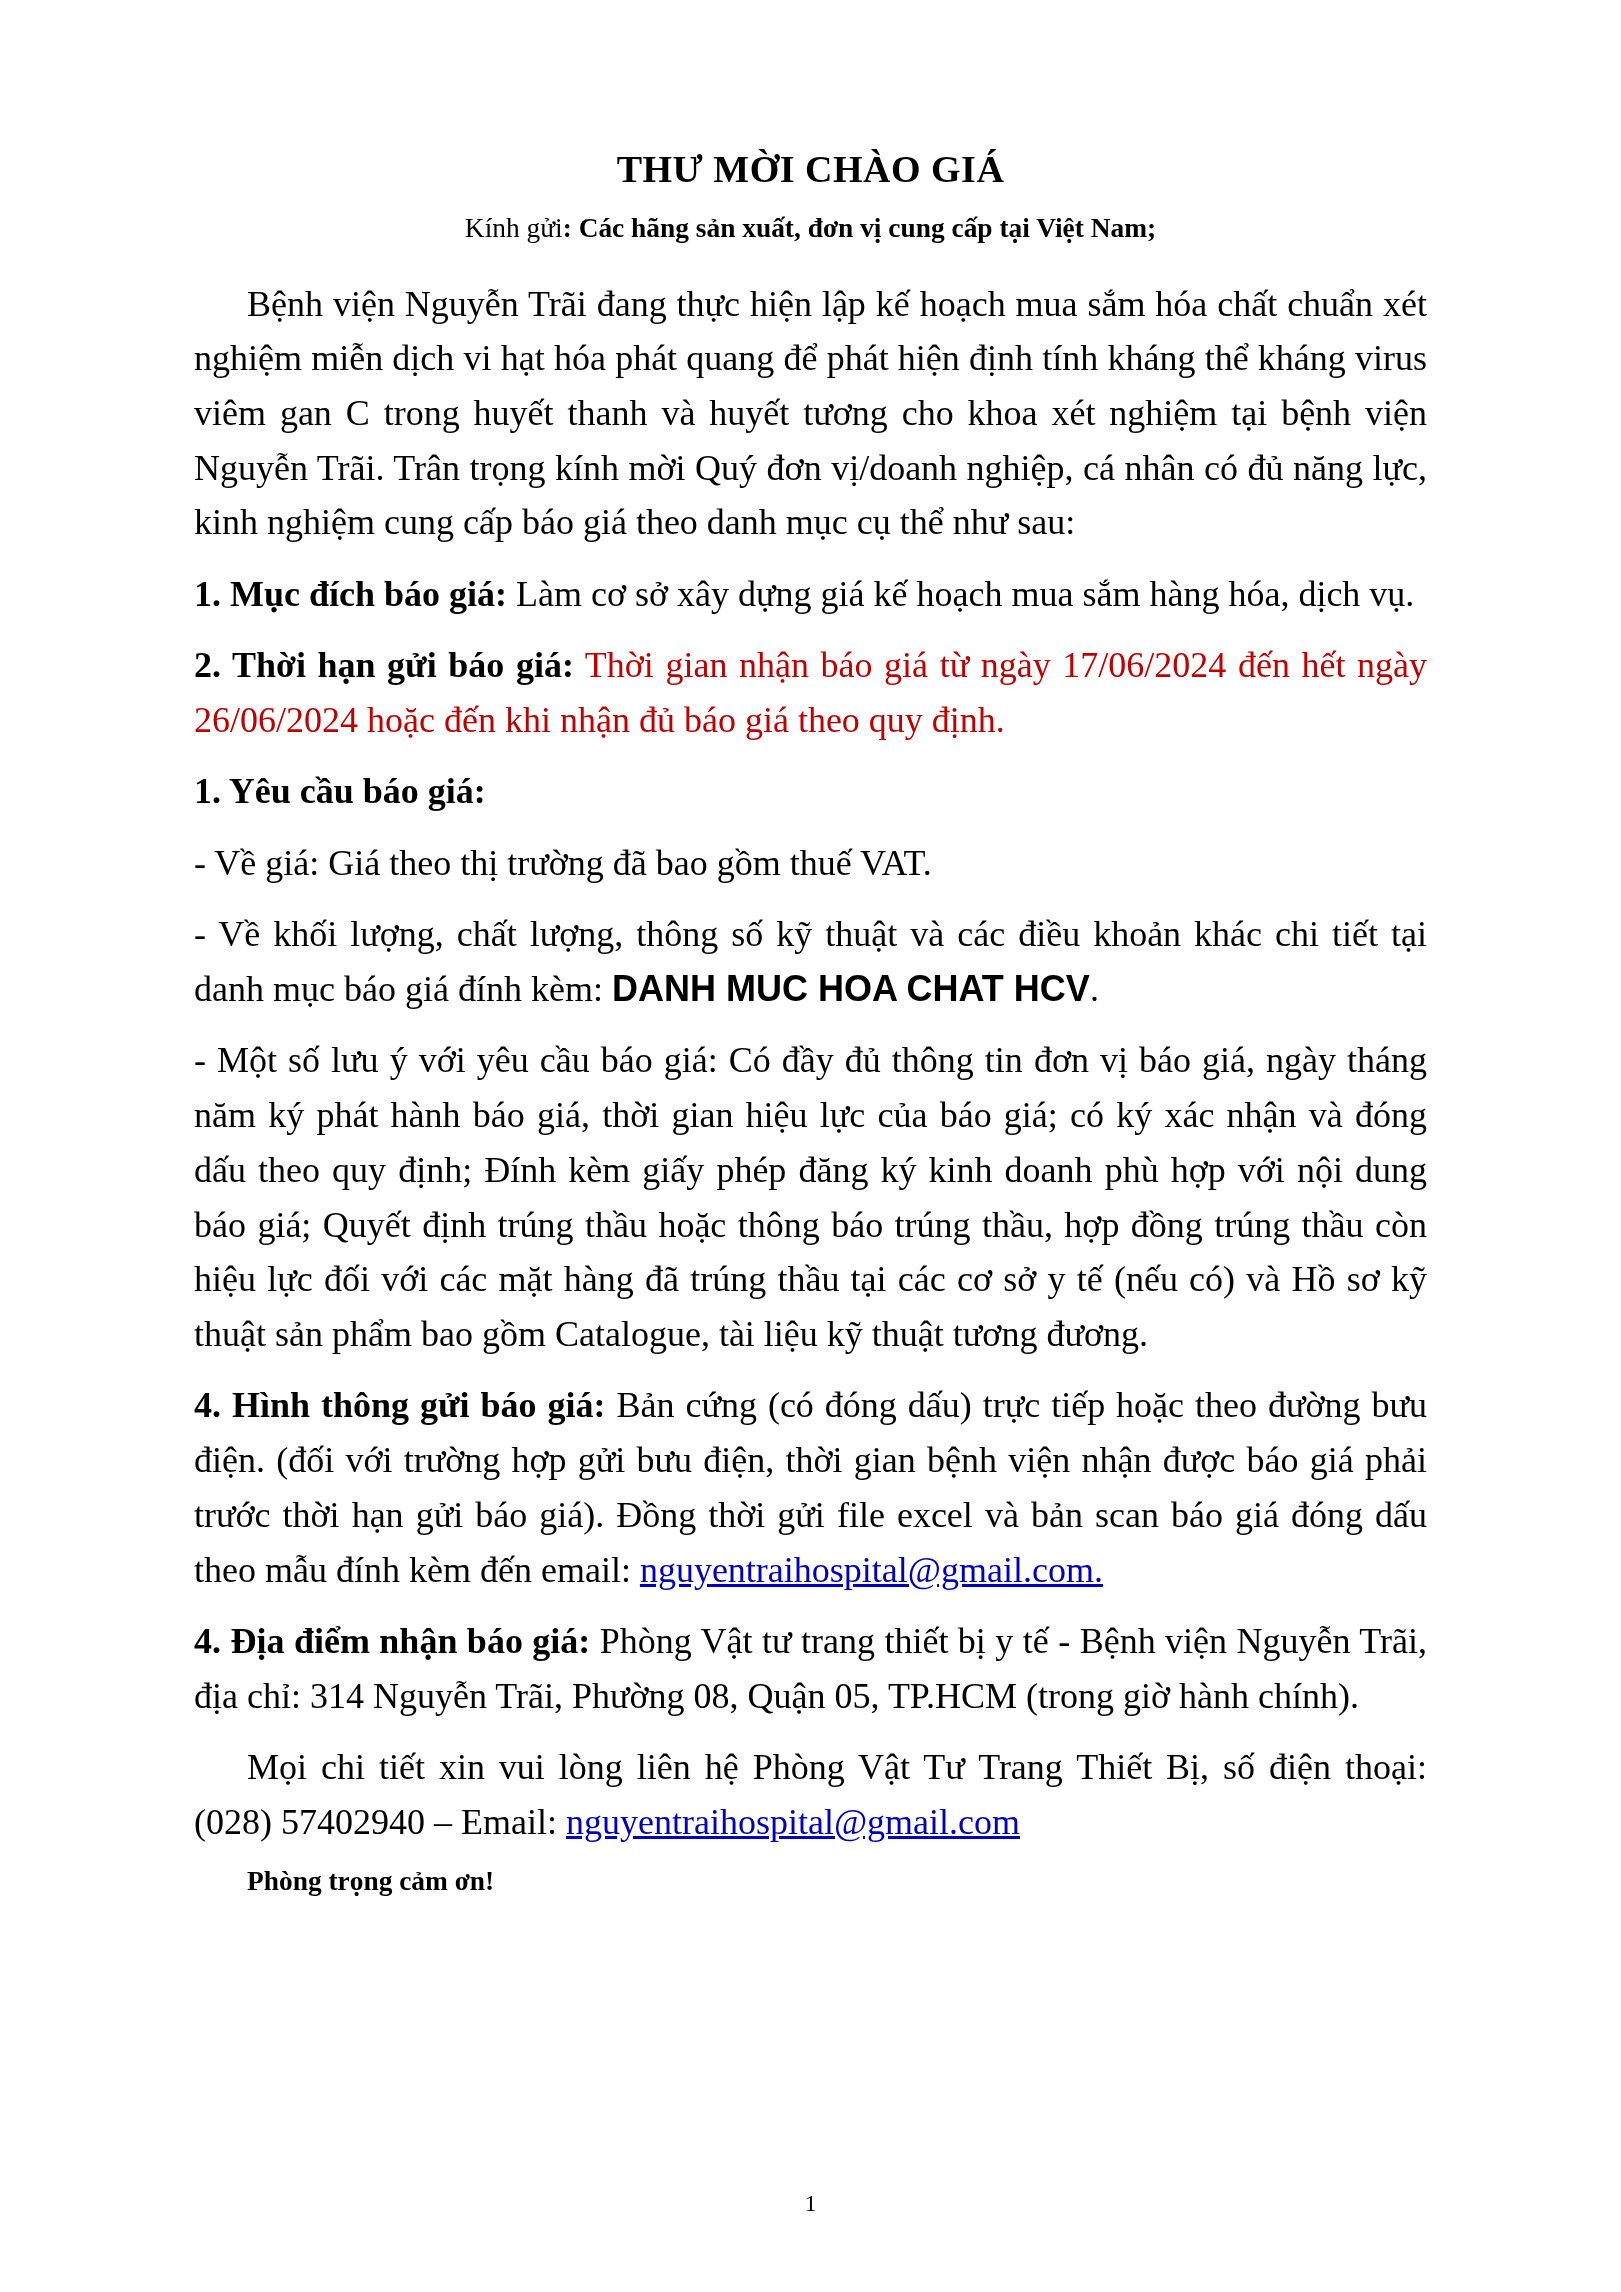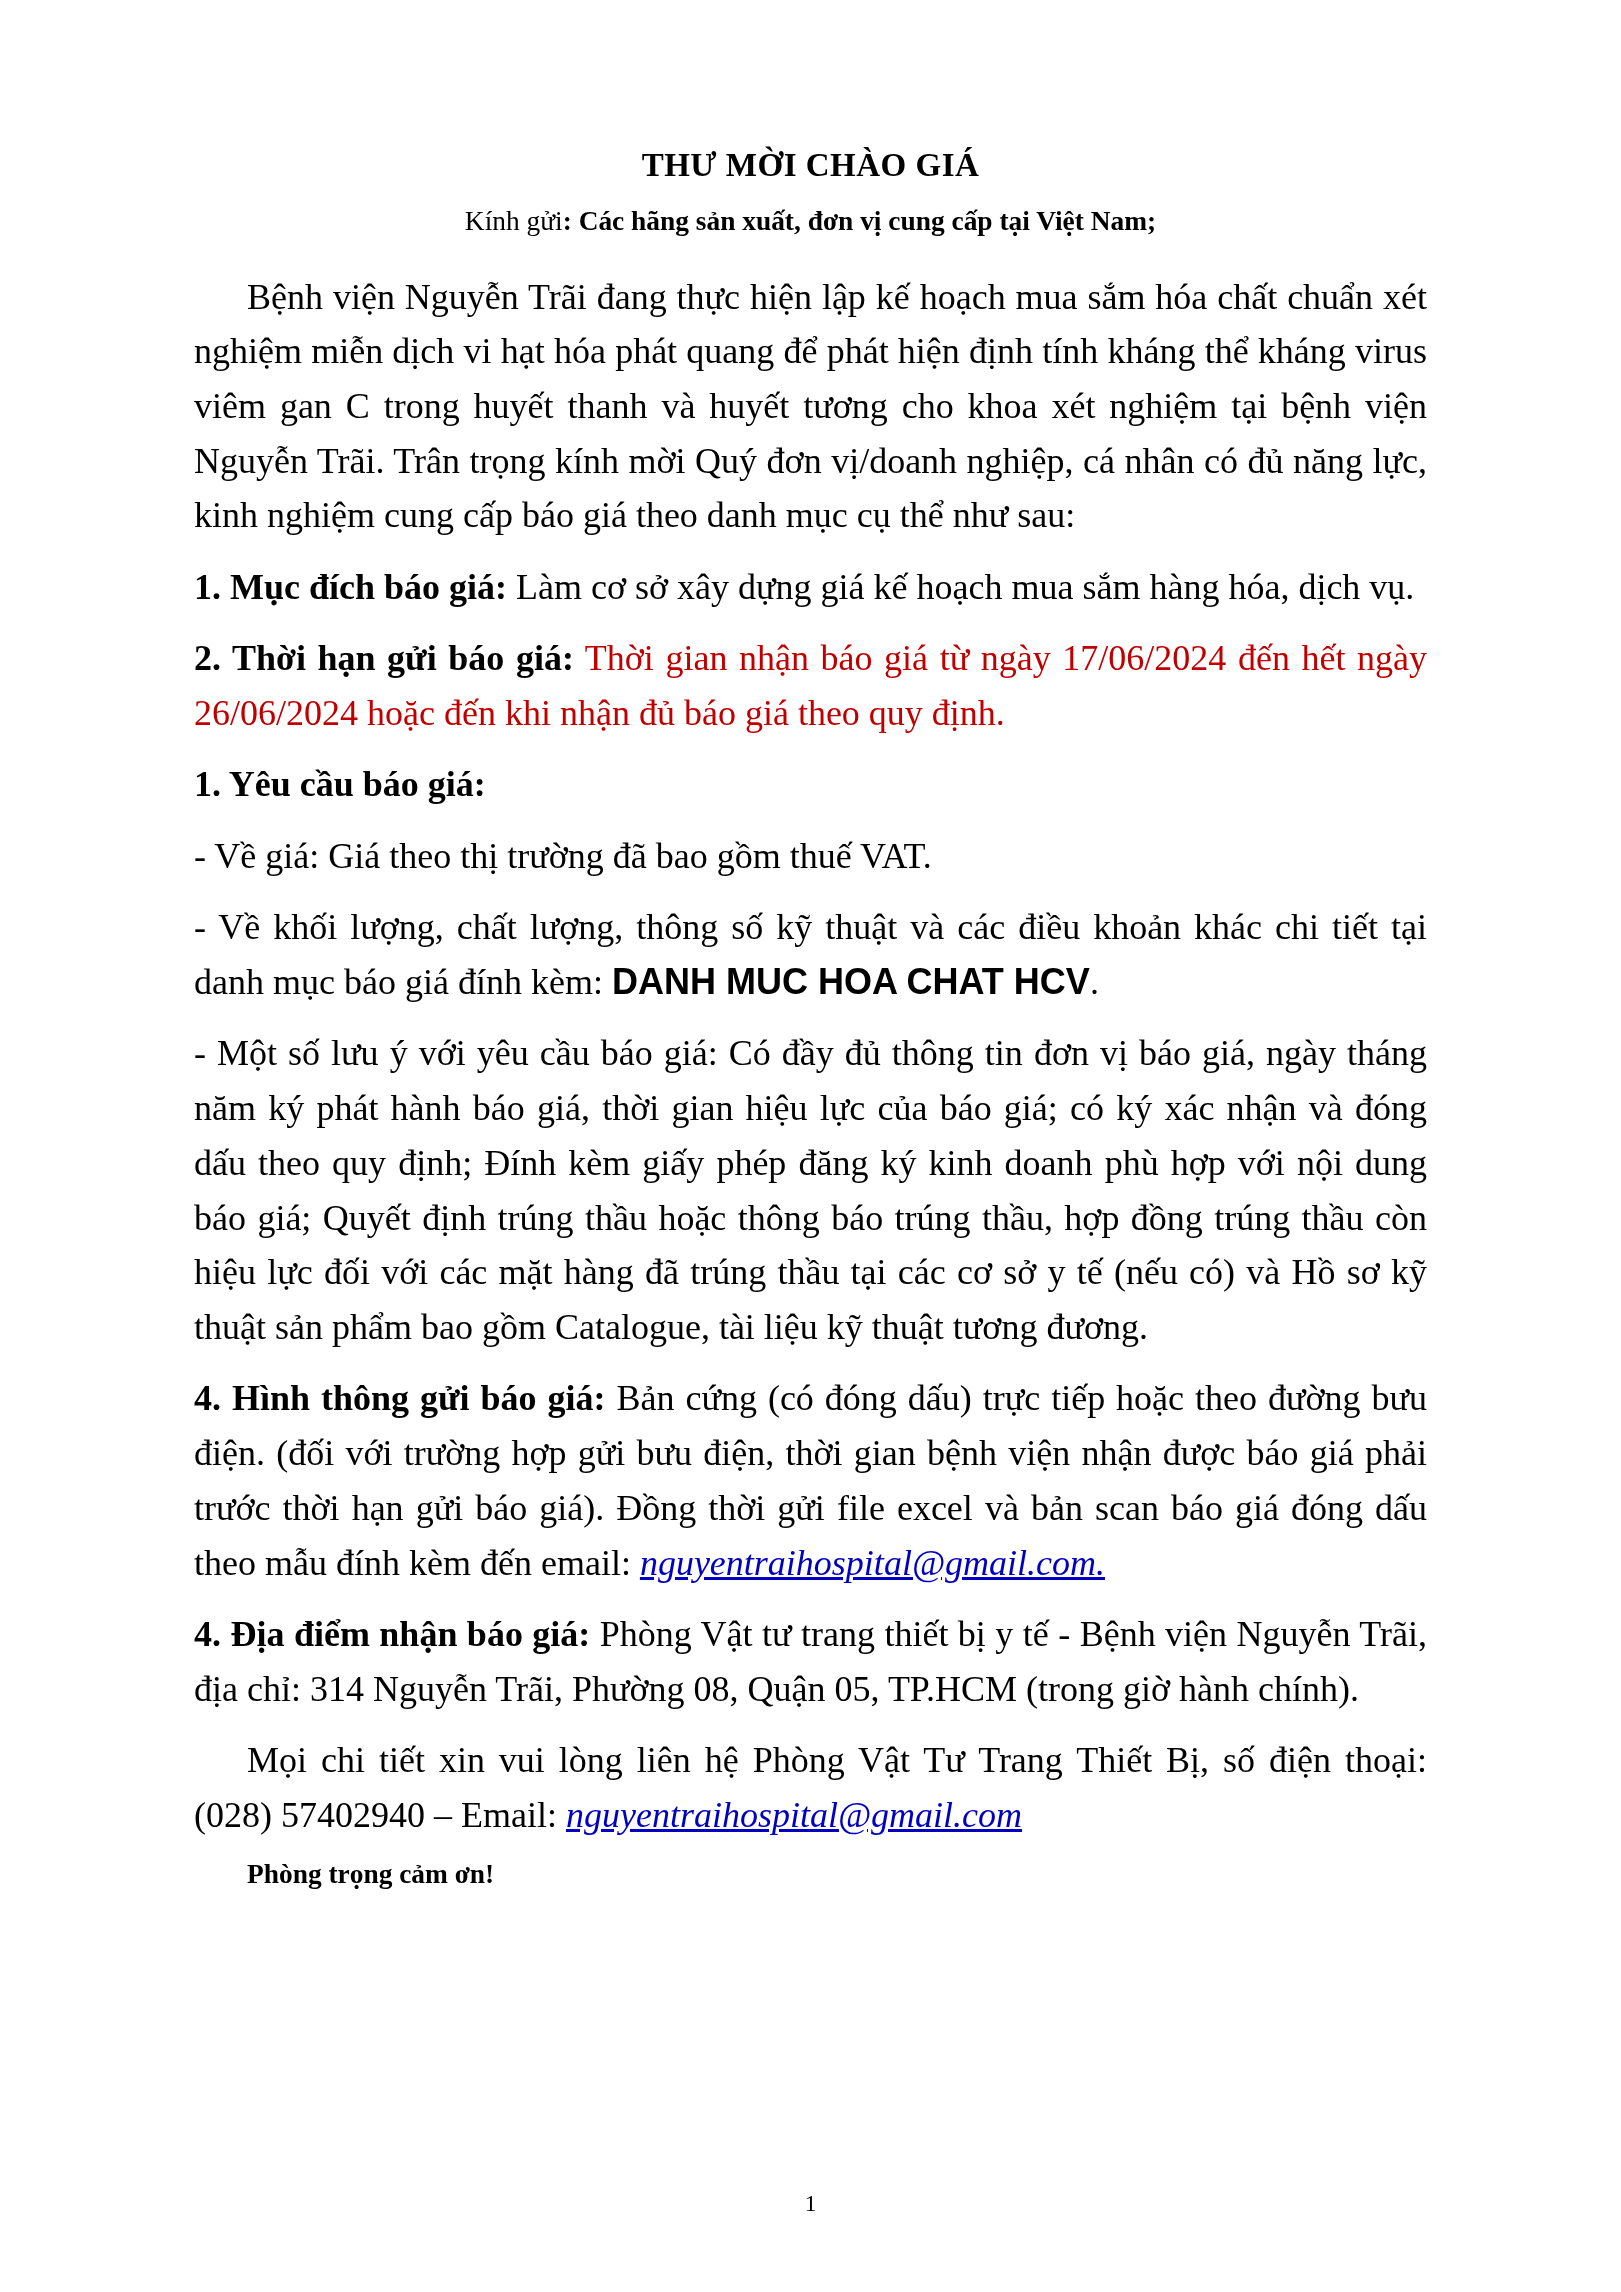--- a/index.html
+++ b/index.html
@@ -17,21 +17,21 @@
   }
   .page {
     box-sizing: border-box;
     width: 1621px;
     height: 2293px;
     padding: 147px 194px 0 194px;
     position: relative;
   }
   .doc-title {
     text-align: center;
-    font-size: 33px;
+    font-size: 38px;
     font-weight: bold;
     letter-spacing: 0.5px;
     margin: 0 0 21.6px 0;
   }
   .salutation {
     text-align: center;
     font-size: 27.4px;
     margin: 0 0 33px 0;
   }
   .salutation .underline {
@@ -46,21 +46,20 @@
     text-align: justify;
   }
   p.indent {
     text-indent: 53px;
   }
   .b { font-weight: bold; }
   .red { color: #c00000; }
   .link {
     color: #0000c0;
     text-decoration: underline;
-    font-style: italic;
   }
   .sans-bold {
     font-family: "Liberation Sans", sans-serif;
     font-weight: bold;
   }
   .closing {
     font-size: 27.4px;
     font-weight: bold;
     margin: 7.8px 0 0 53px;
   }

